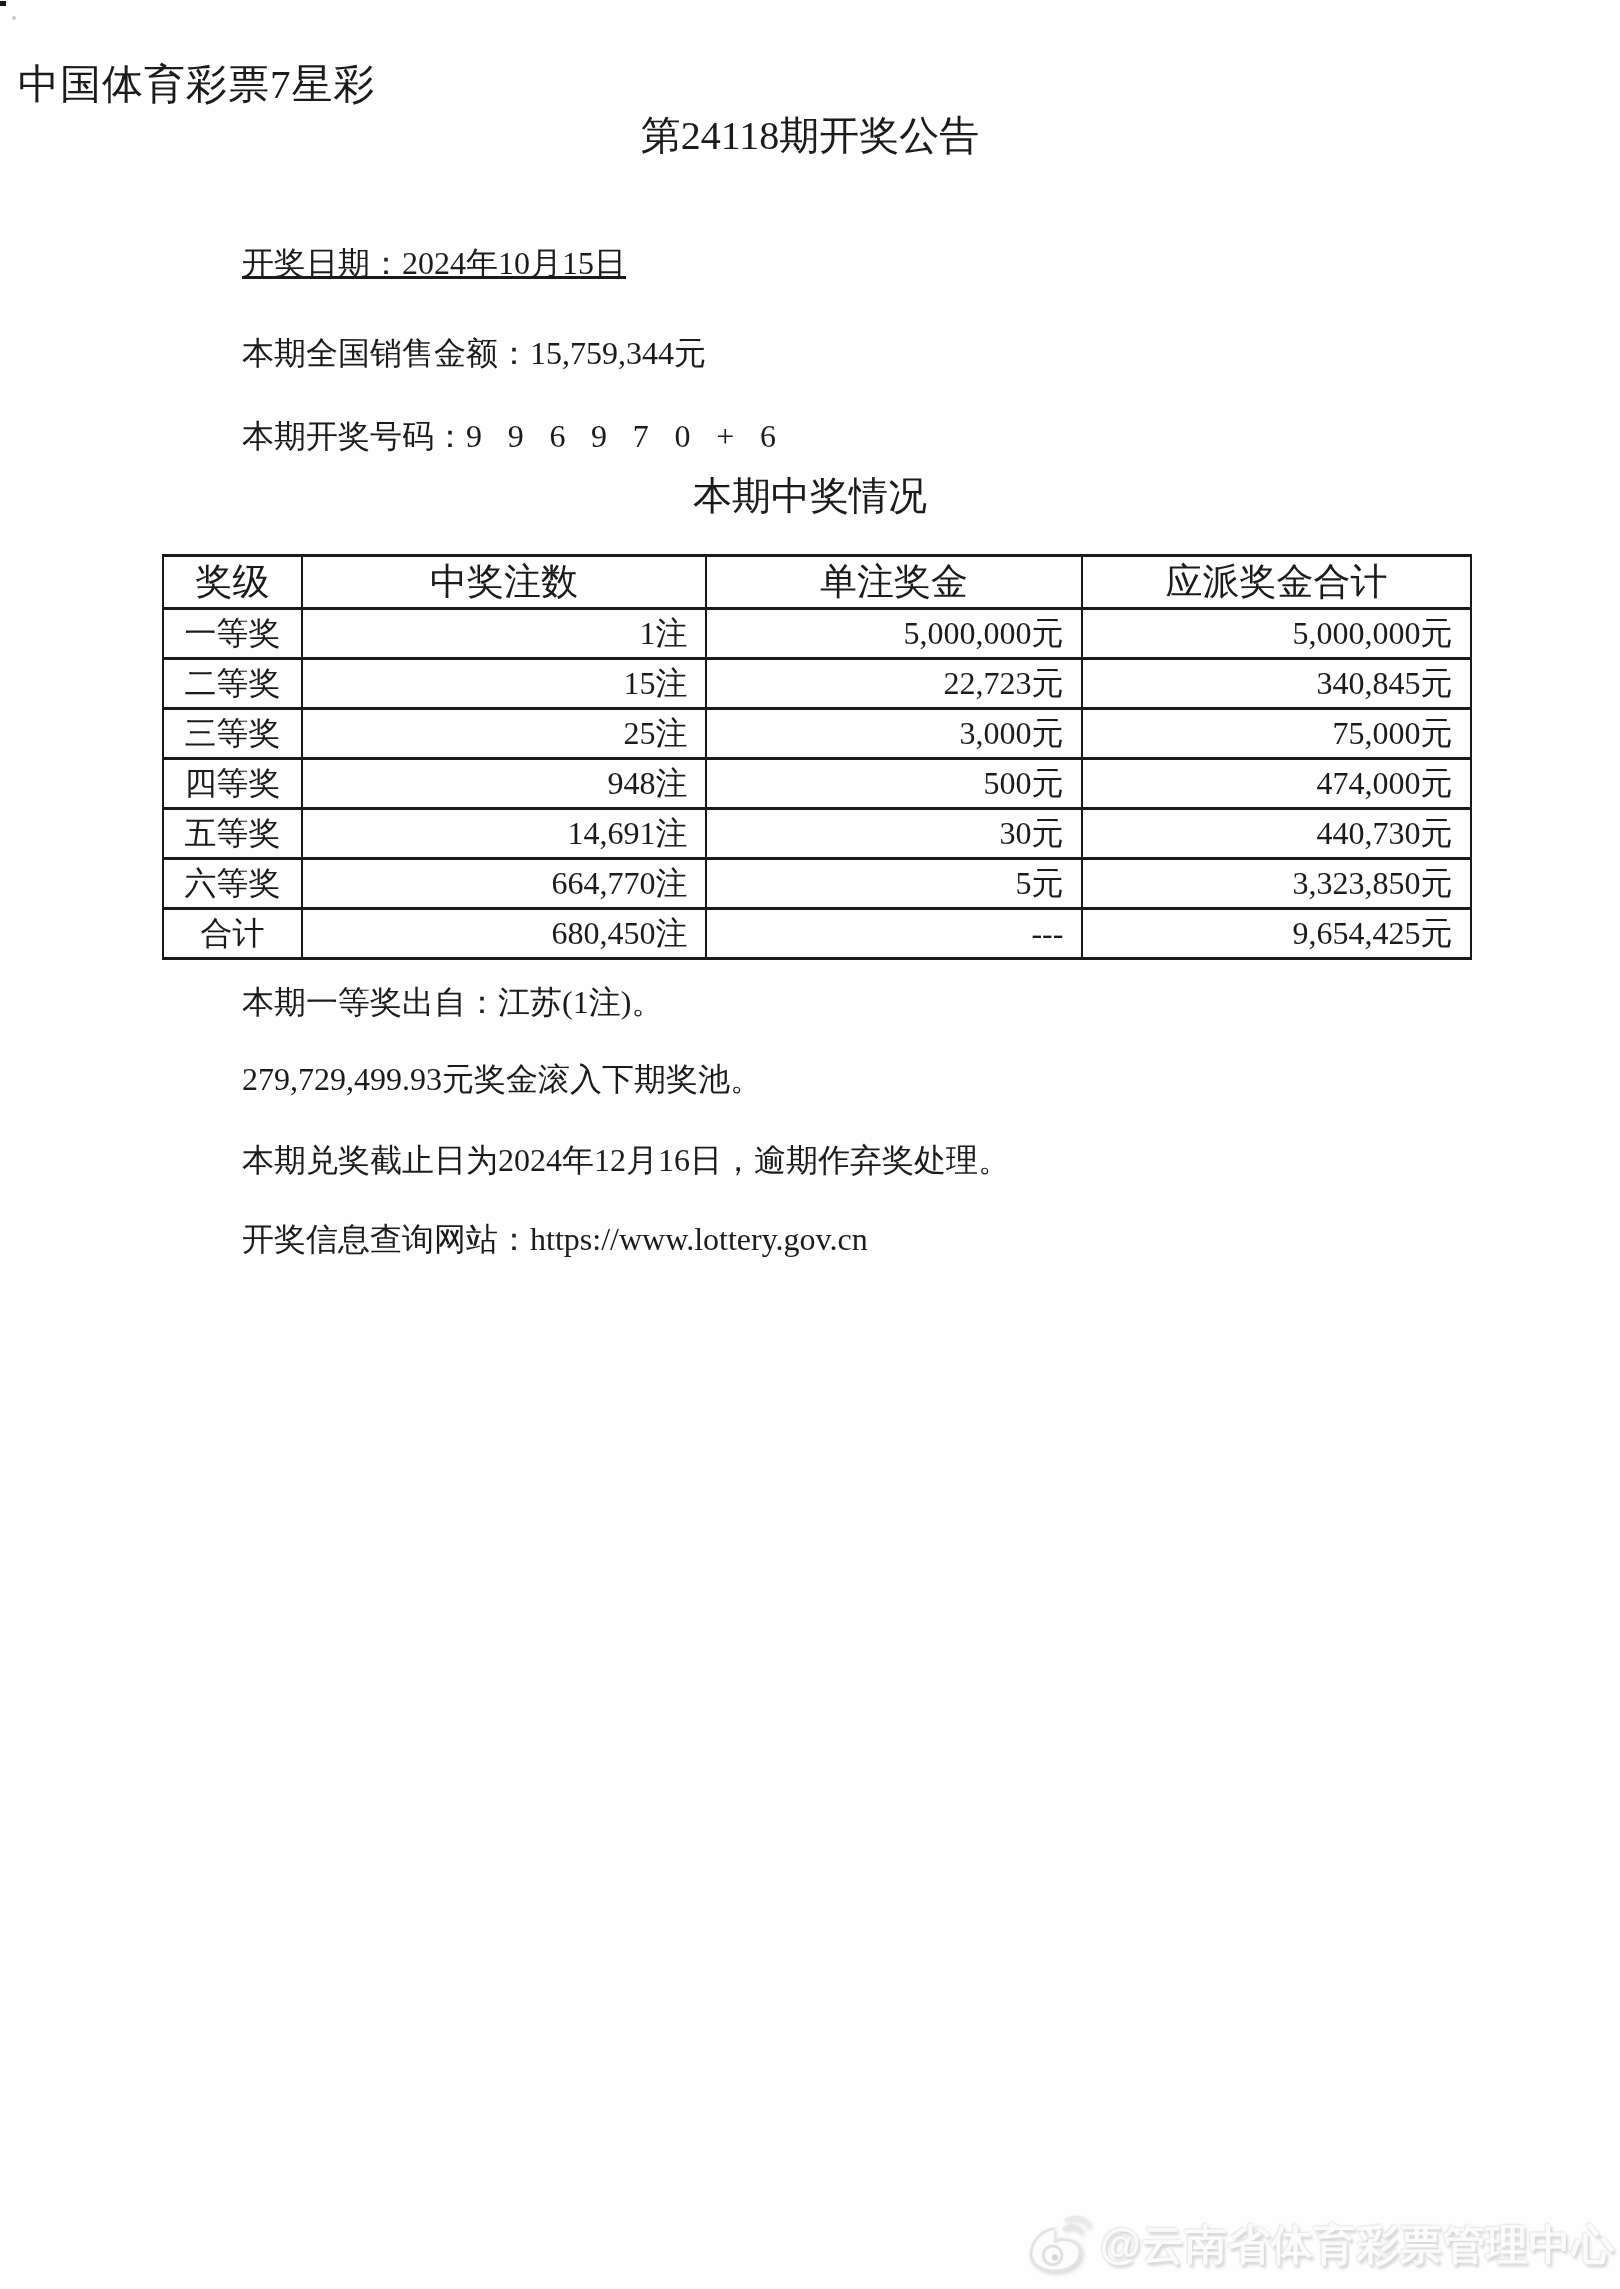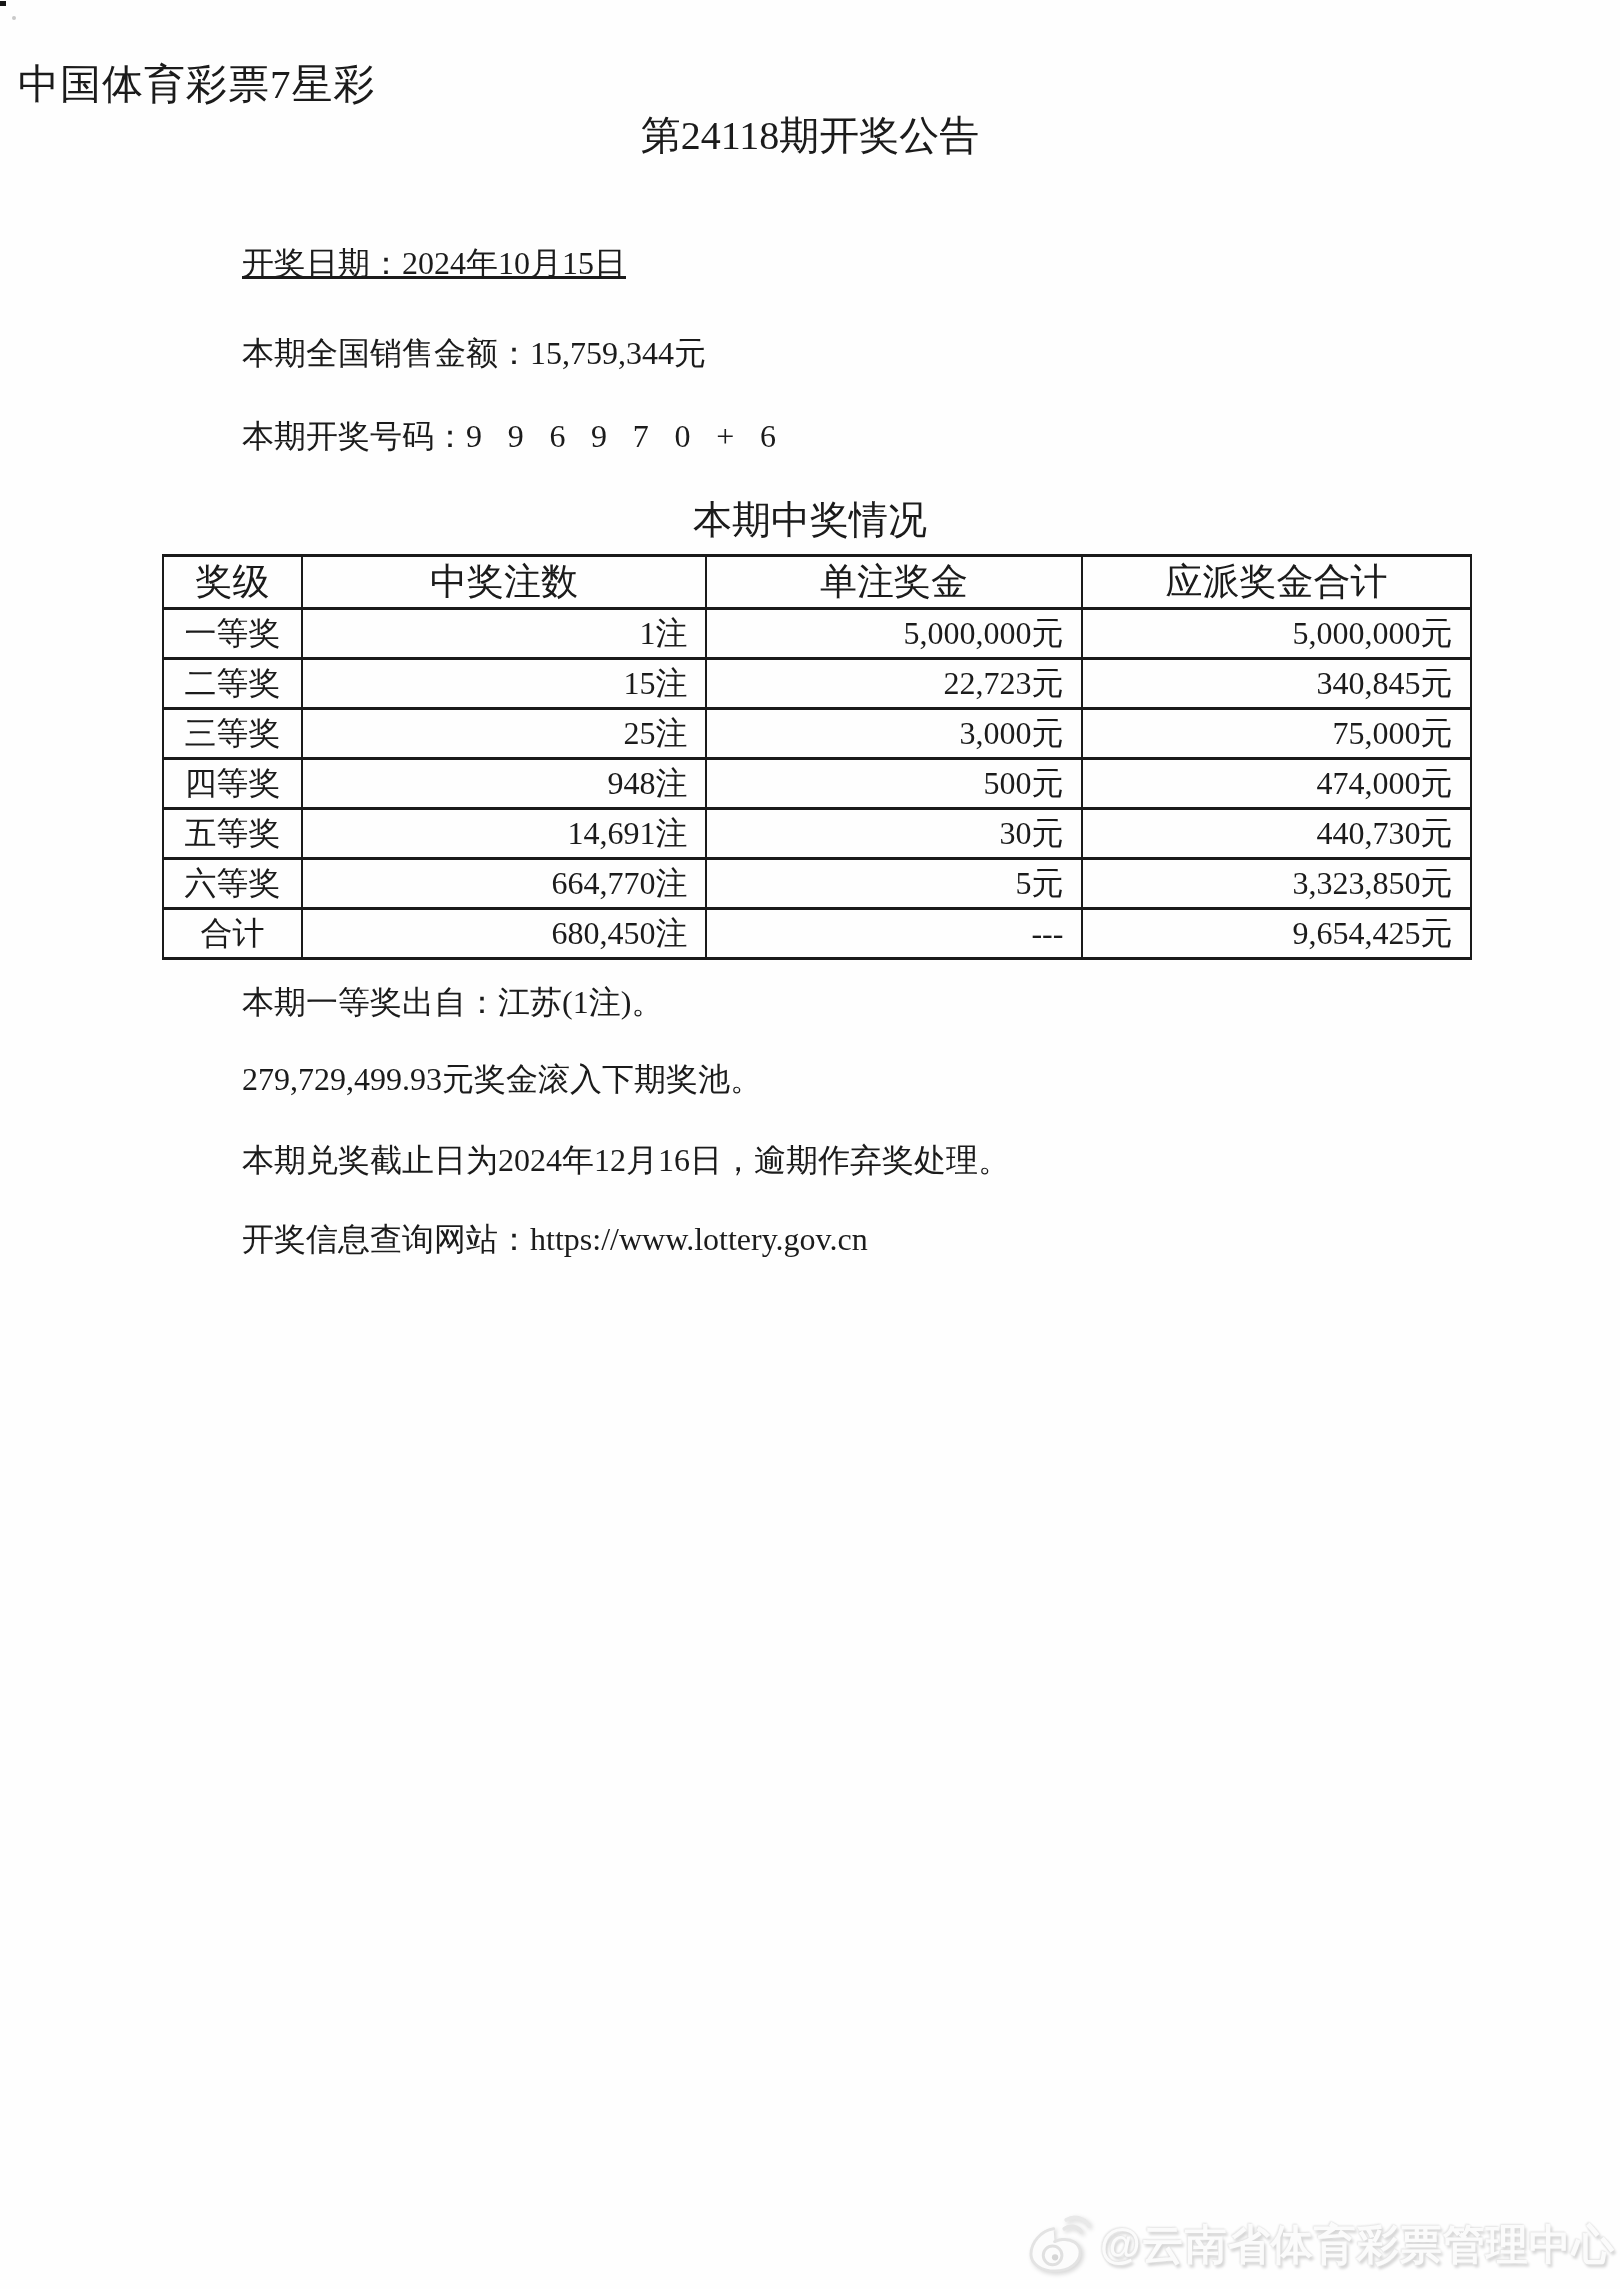--- a/index.html
+++ b/index.html
@@ -23,21 +23,21 @@
     position:absolute;top:108px;left:0;width:100%;
     text-align:center;font-size:40px;font-weight:normal;margin:0;
   }
   .info-line{position:absolute;left:242px;margin:0;font-size:32px;white-space:nowrap;}
   .line-date{top:242px;text-decoration:underline;}
   .line-sales{top:332px;}
   .line-numbers{top:415px;}
   .numbers-value{word-spacing:13.7px;letter-spacing:2px;}
 
   .table-title{
-    position:absolute;top:493px;left:0;width:100%;
+    position:absolute;top:469px;left:0;width:100%;
     text-align:center;font-size:39px;font-weight:normal;margin:0;
   }
   table.prize{
     position:absolute;left:162px;top:554px;width:1308px;
     border-collapse:collapse;table-layout:fixed;
   }
   table.prize th,table.prize td{
     border:2.9px solid #1a1a1a;
     border-top-width:3.9px;border-bottom-width:3.9px;
     font-weight:normal;

